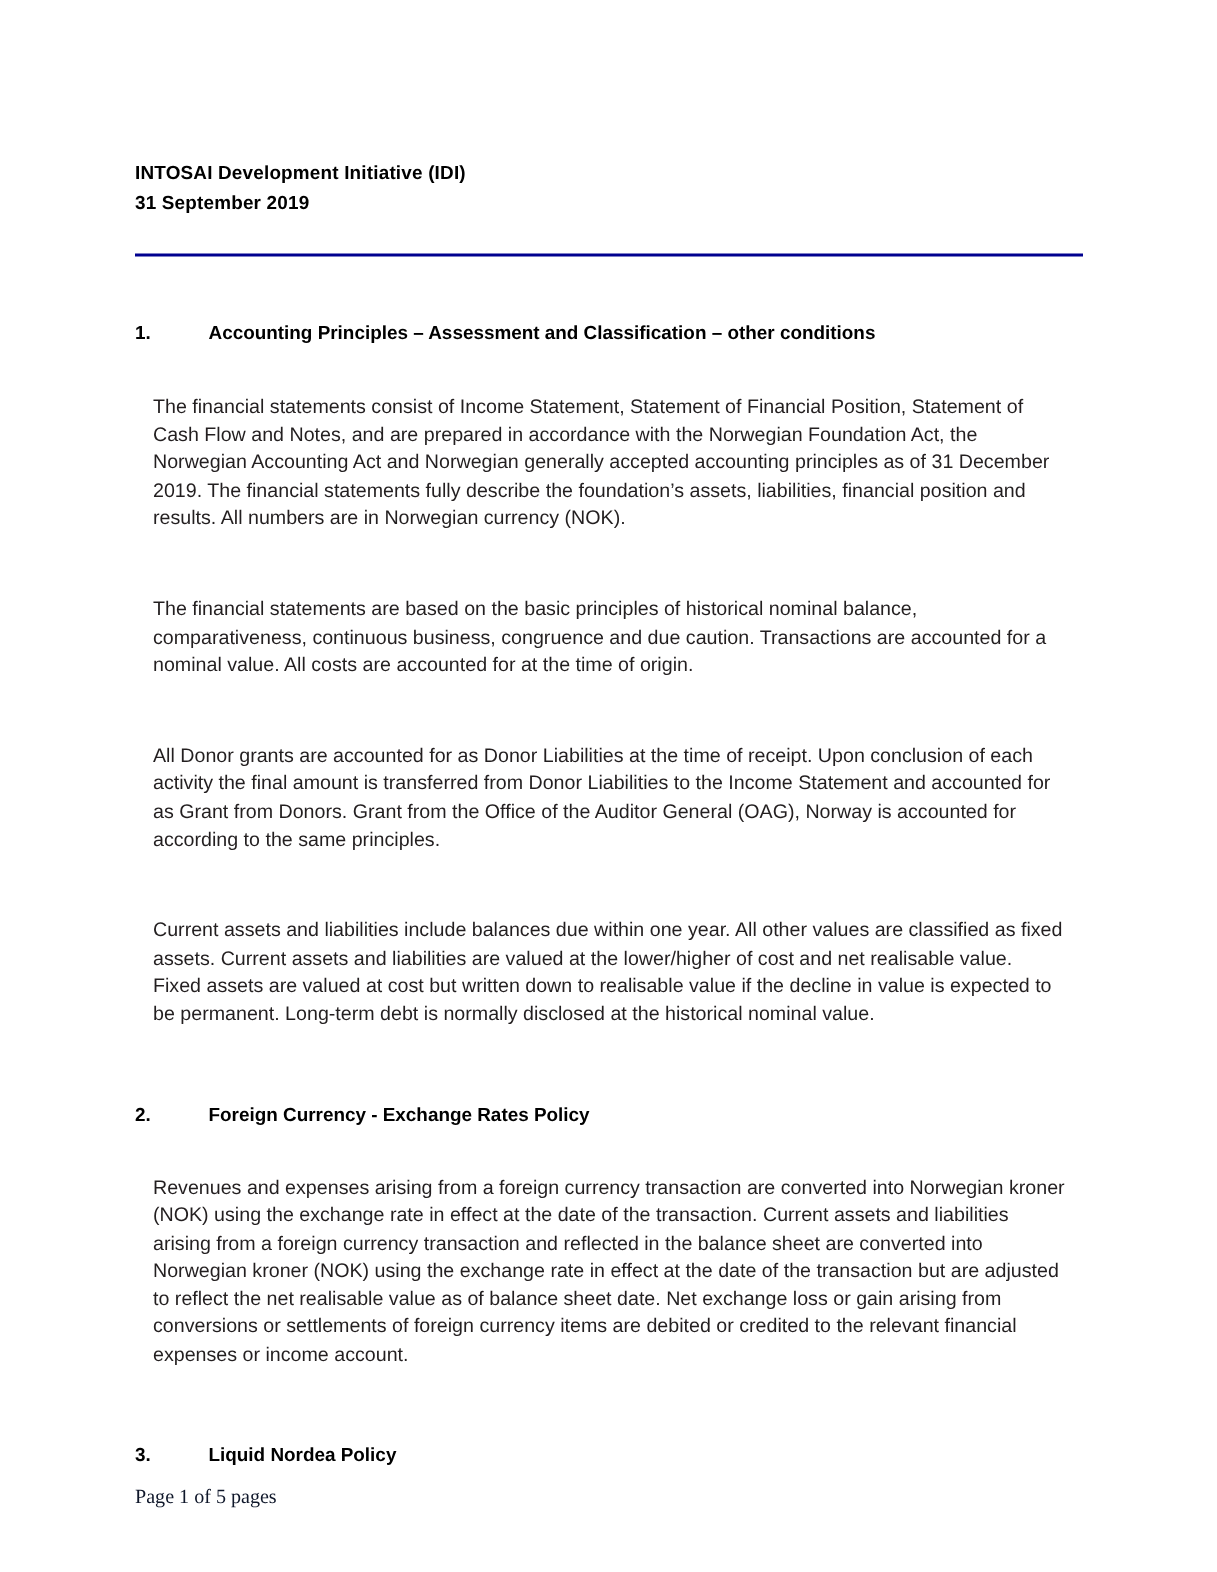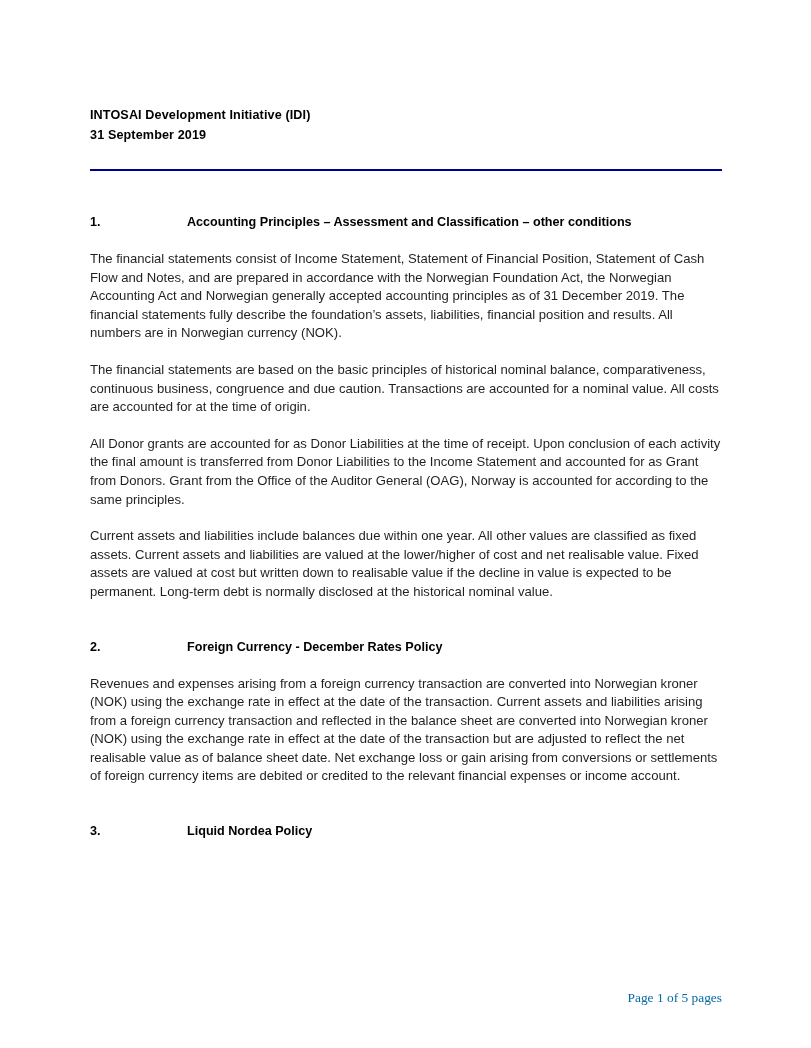--- a/index.html
+++ b/index.html
@@ -55,44 +55,43 @@
     color: #000000;
     display: flex;
     align-items: baseline;
   }
   .section-heading .num {
     width: 49px;
     flex: 0 0 49px;
   }
   .section-heading .title {
     flex: 1 1 auto;
-    margin-left: 48px;
   }
   
   p.body {
     font-size: 13.1px;
     line-height: 18.6px;
-    margin: 0;
+    margin: 12px;
     color: #231f20;
     text-align: left;
   }
   .gap-after-rule { height: 42px; }
   .gap-heading-para { height: 19px; }
   .gap-para { height: 18px; }
   .gap-section { height: 36px; }
   
   .footer {
     position: absolute;
     left: 90px;
     top: 990px;
     width: 632px;
-    text-align: right;
+    text-align: left;
     font-family: "Liberation Serif", serif;
     font-size: 13.4px;
-    color: #0369a1;
+    color: #0f172a;
   }
 </style>
 </head>
 <body>
 
 <div class="page">
 
   <div class="content">
 
     <div class="doc-header">
@@ -114,21 +113,21 @@
     <p class="body">The financial statements are based on the basic principles of historical nominal balance, comparativeness, continuous business, congruence and due caution. Transactions are accounted for a nominal value. All costs are accounted for at the time of origin.</p>
     <div class="gap-para"></div>
     <p class="body">All Donor grants are accounted for as Donor Liabilities at the time of receipt. Upon conclusion of each activity the final amount is transferred from Donor Liabilities to the Income Statement and accounted for as Grant from Donors. Grant from the Office of the Auditor General (OAG), Norway is accounted for according to the same principles.</p>
     <div class="gap-para"></div>
     <p class="body">Current assets and liabilities include balances due within one year. All other values are classified as fixed assets. Current assets and liabilities are valued at the lower/higher of cost and net realisable value. Fixed assets are valued at cost but written down to realisable value if the decline in value is expected to be permanent. Long-term debt is normally disclosed at the historical nominal value.</p>
 
     <div class="gap-section"></div>
 
     <div class="section-heading">
       <span class="num">2.</span>
-      <span class="title">Foreign Currency - December Rates Policy</span>
+      <span class="title">Foreign Currency - Exchange Rates Policy</span>
     </div>
     <div class="gap-heading-para"></div>
     <p class="body">Revenues and expenses arising from a foreign currency transaction are converted into Norwegian kroner (NOK) using the exchange rate in effect at the date of the transaction. Current assets and liabilities arising from a foreign currency transaction and reflected in the balance sheet are converted into Norwegian kroner (NOK) using the exchange rate in effect at the date of the transaction but are adjusted to reflect the net realisable value as of balance sheet date. Net exchange loss or gain arising from conversions or settlements of foreign currency items are debited or credited to the relevant financial expenses or income account.</p>
 
     <div class="gap-section"></div>
 
     <div class="section-heading">
       <span class="num">3.</span>
       <span class="title">Liquid Nordea Policy</span>
     </div>

